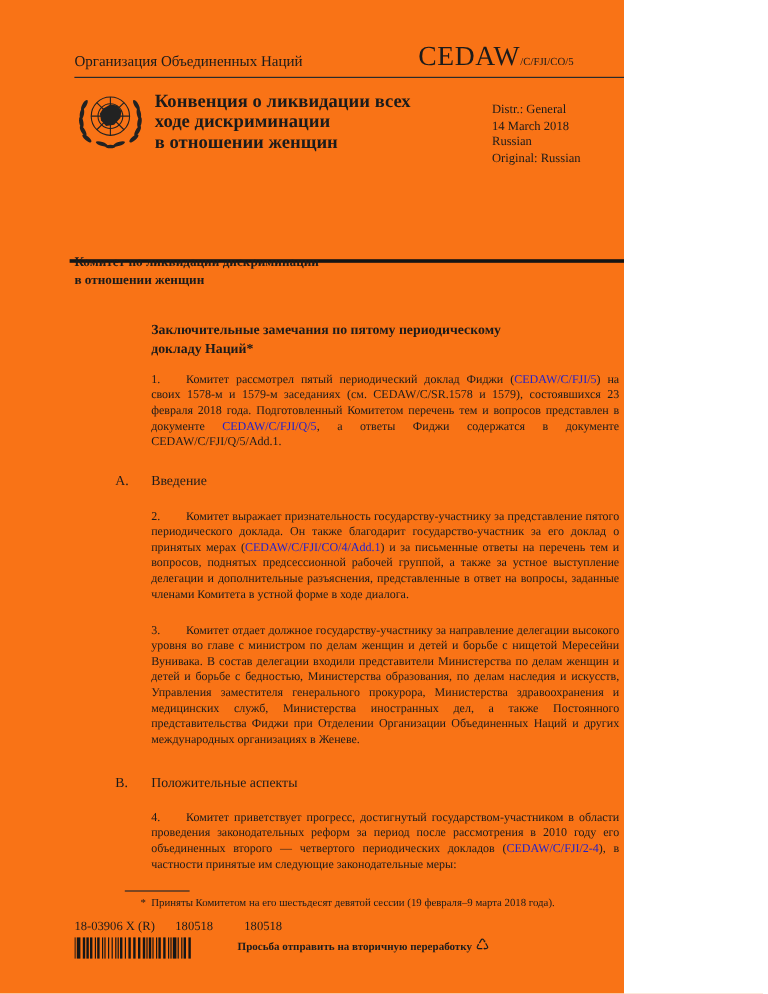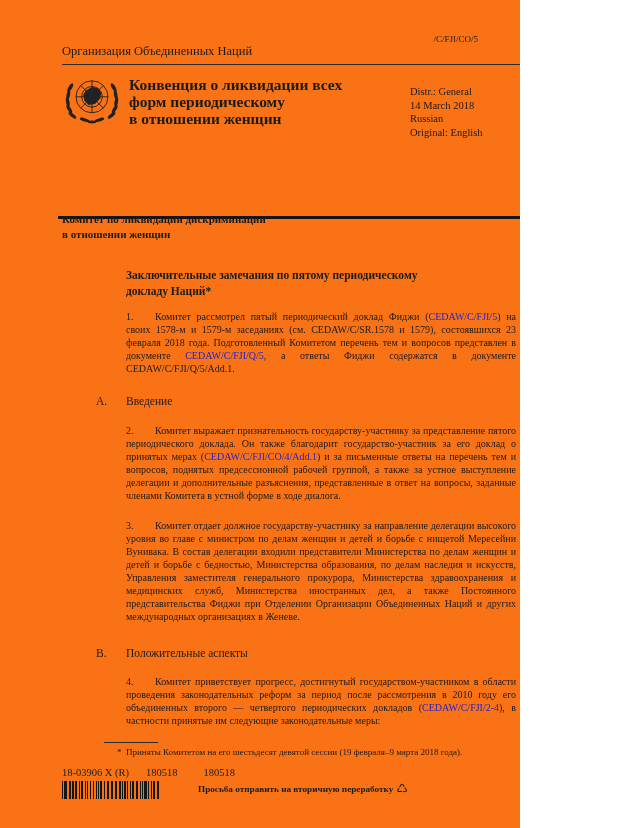--- a/index.html
+++ b/index.html
@@ -44,20 +44,21 @@
            display:flex;align-items:center;gap:3px;white-space:nowrap;}
   .recycle-icon{font-family:"DejaVu Sans",sans-serif;font-size:13px;font-weight:normal;line-height:1;}
 </style>
 </head>
 <body>
 
 <div class="page">
 
   <span class="org">Организация Объединенных Наций</span>
   <span class="symbol">
+      <span class="sym-main">CEDAW</span>
       <span class="sym-suffix">/C/FJI/CO/5</span>
     </span>
   <div class="rule-thin"></div>
 
   <div class="emblem">
     <svg viewBox="0 0 64 60" width="66" height="62">
       <g stroke="#222" stroke-width="0.9" fill="none">
         <circle cx="32" cy="23" r="15.5"></circle>
         <circle cx="32" cy="23" r="10"></circle>
         <circle cx="32" cy="23" r="4.8"></circle>
@@ -80,29 +81,29 @@
         <ellipse cx="53" cy="14" rx="4.6" ry="1.7" transform="rotate(60 53 14)"></ellipse>
         <ellipse cx="25" cy="45.5" rx="5" ry="1.6" transform="rotate(18 25 45.5)"></ellipse>
         <ellipse cx="39" cy="45.5" rx="5" ry="1.6" transform="rotate(162 39 45.5)"></ellipse>
         <ellipse cx="32" cy="47.5" rx="4" ry="1.4"></ellipse>
       </g>
     </svg>
   </div>
 
   <div class="conv-title">
     <div>Конвенция о ликвидации всех</div>
-    <div>форм периодическому</div>
+    <div>ходе дискриминации</div>
     <div>в отношении женщин</div>
   </div>
 
   <div class="distr">
     <div>Distr.: General</div>
     <div>14 March 2018</div>
     <div>Russian</div>
-    <div>Original: English</div>
+    <div>Original: Russian</div>
   </div>
 
   <div class="rule-thick"></div>
 
   <div class="committee">
     <div>Комитет по ликвидации дискриминации</div>
     <div>в отношении женщин</div>
   </div>
 
   <div class="doc-title">

